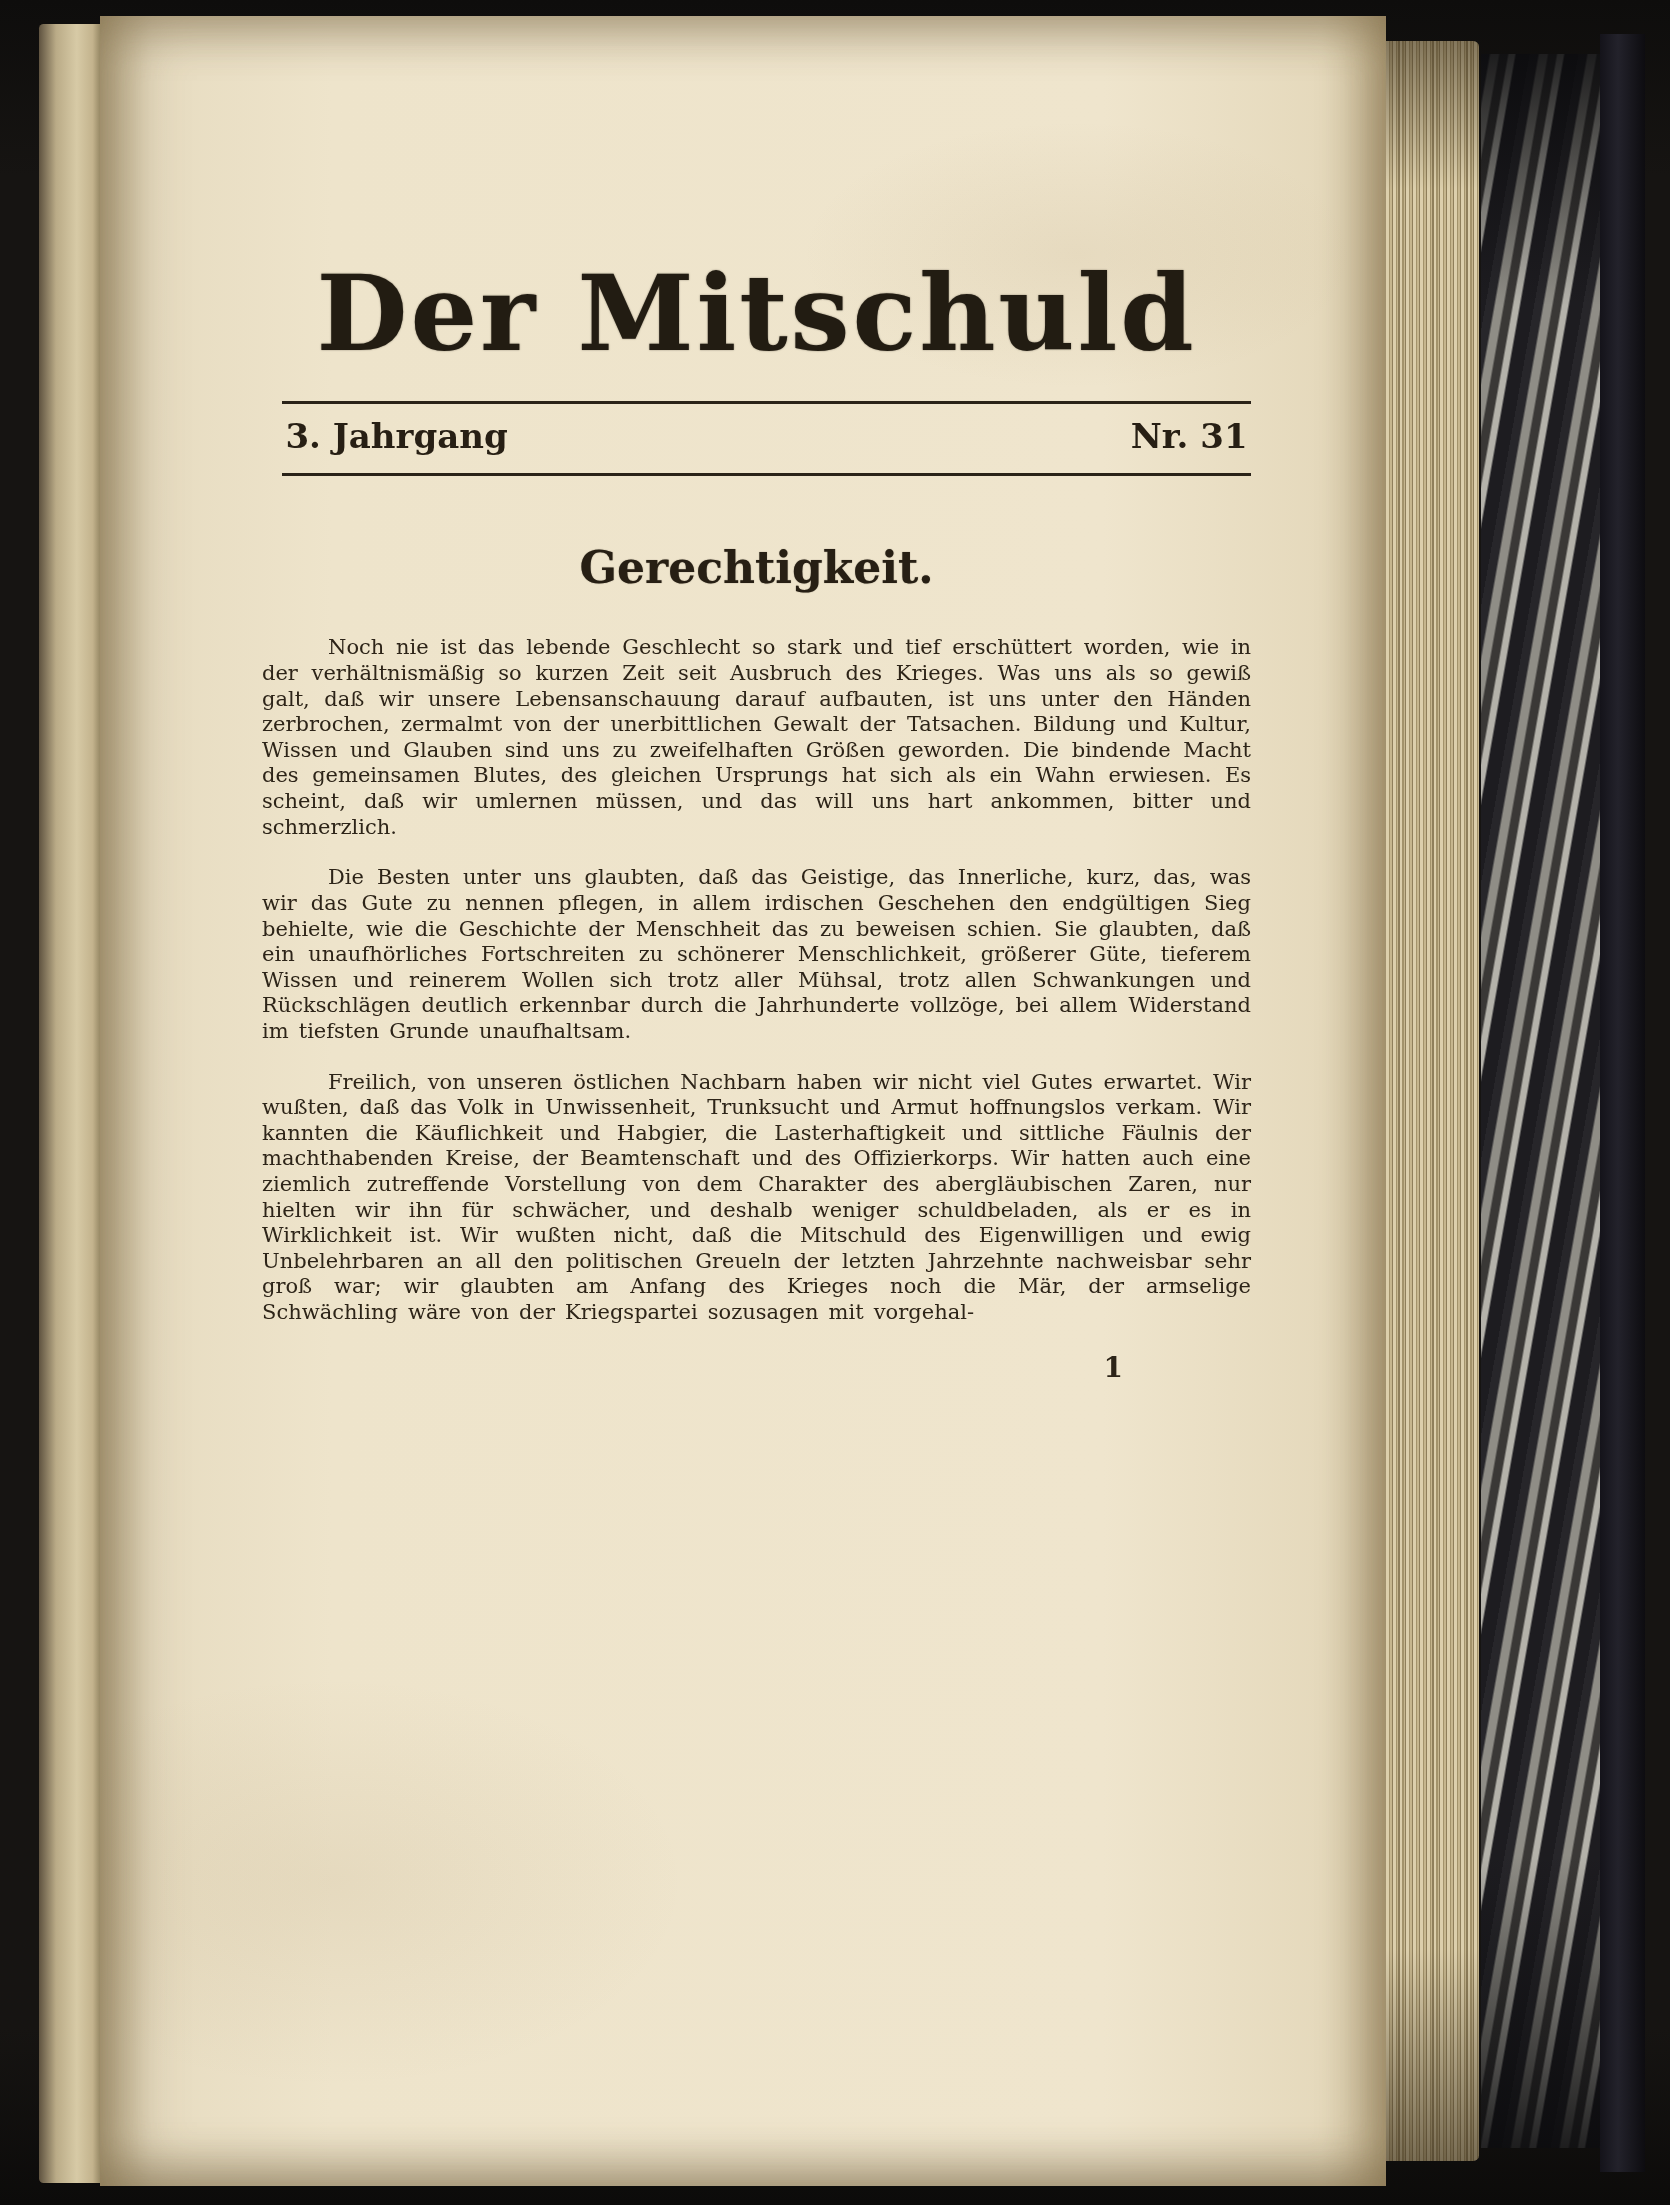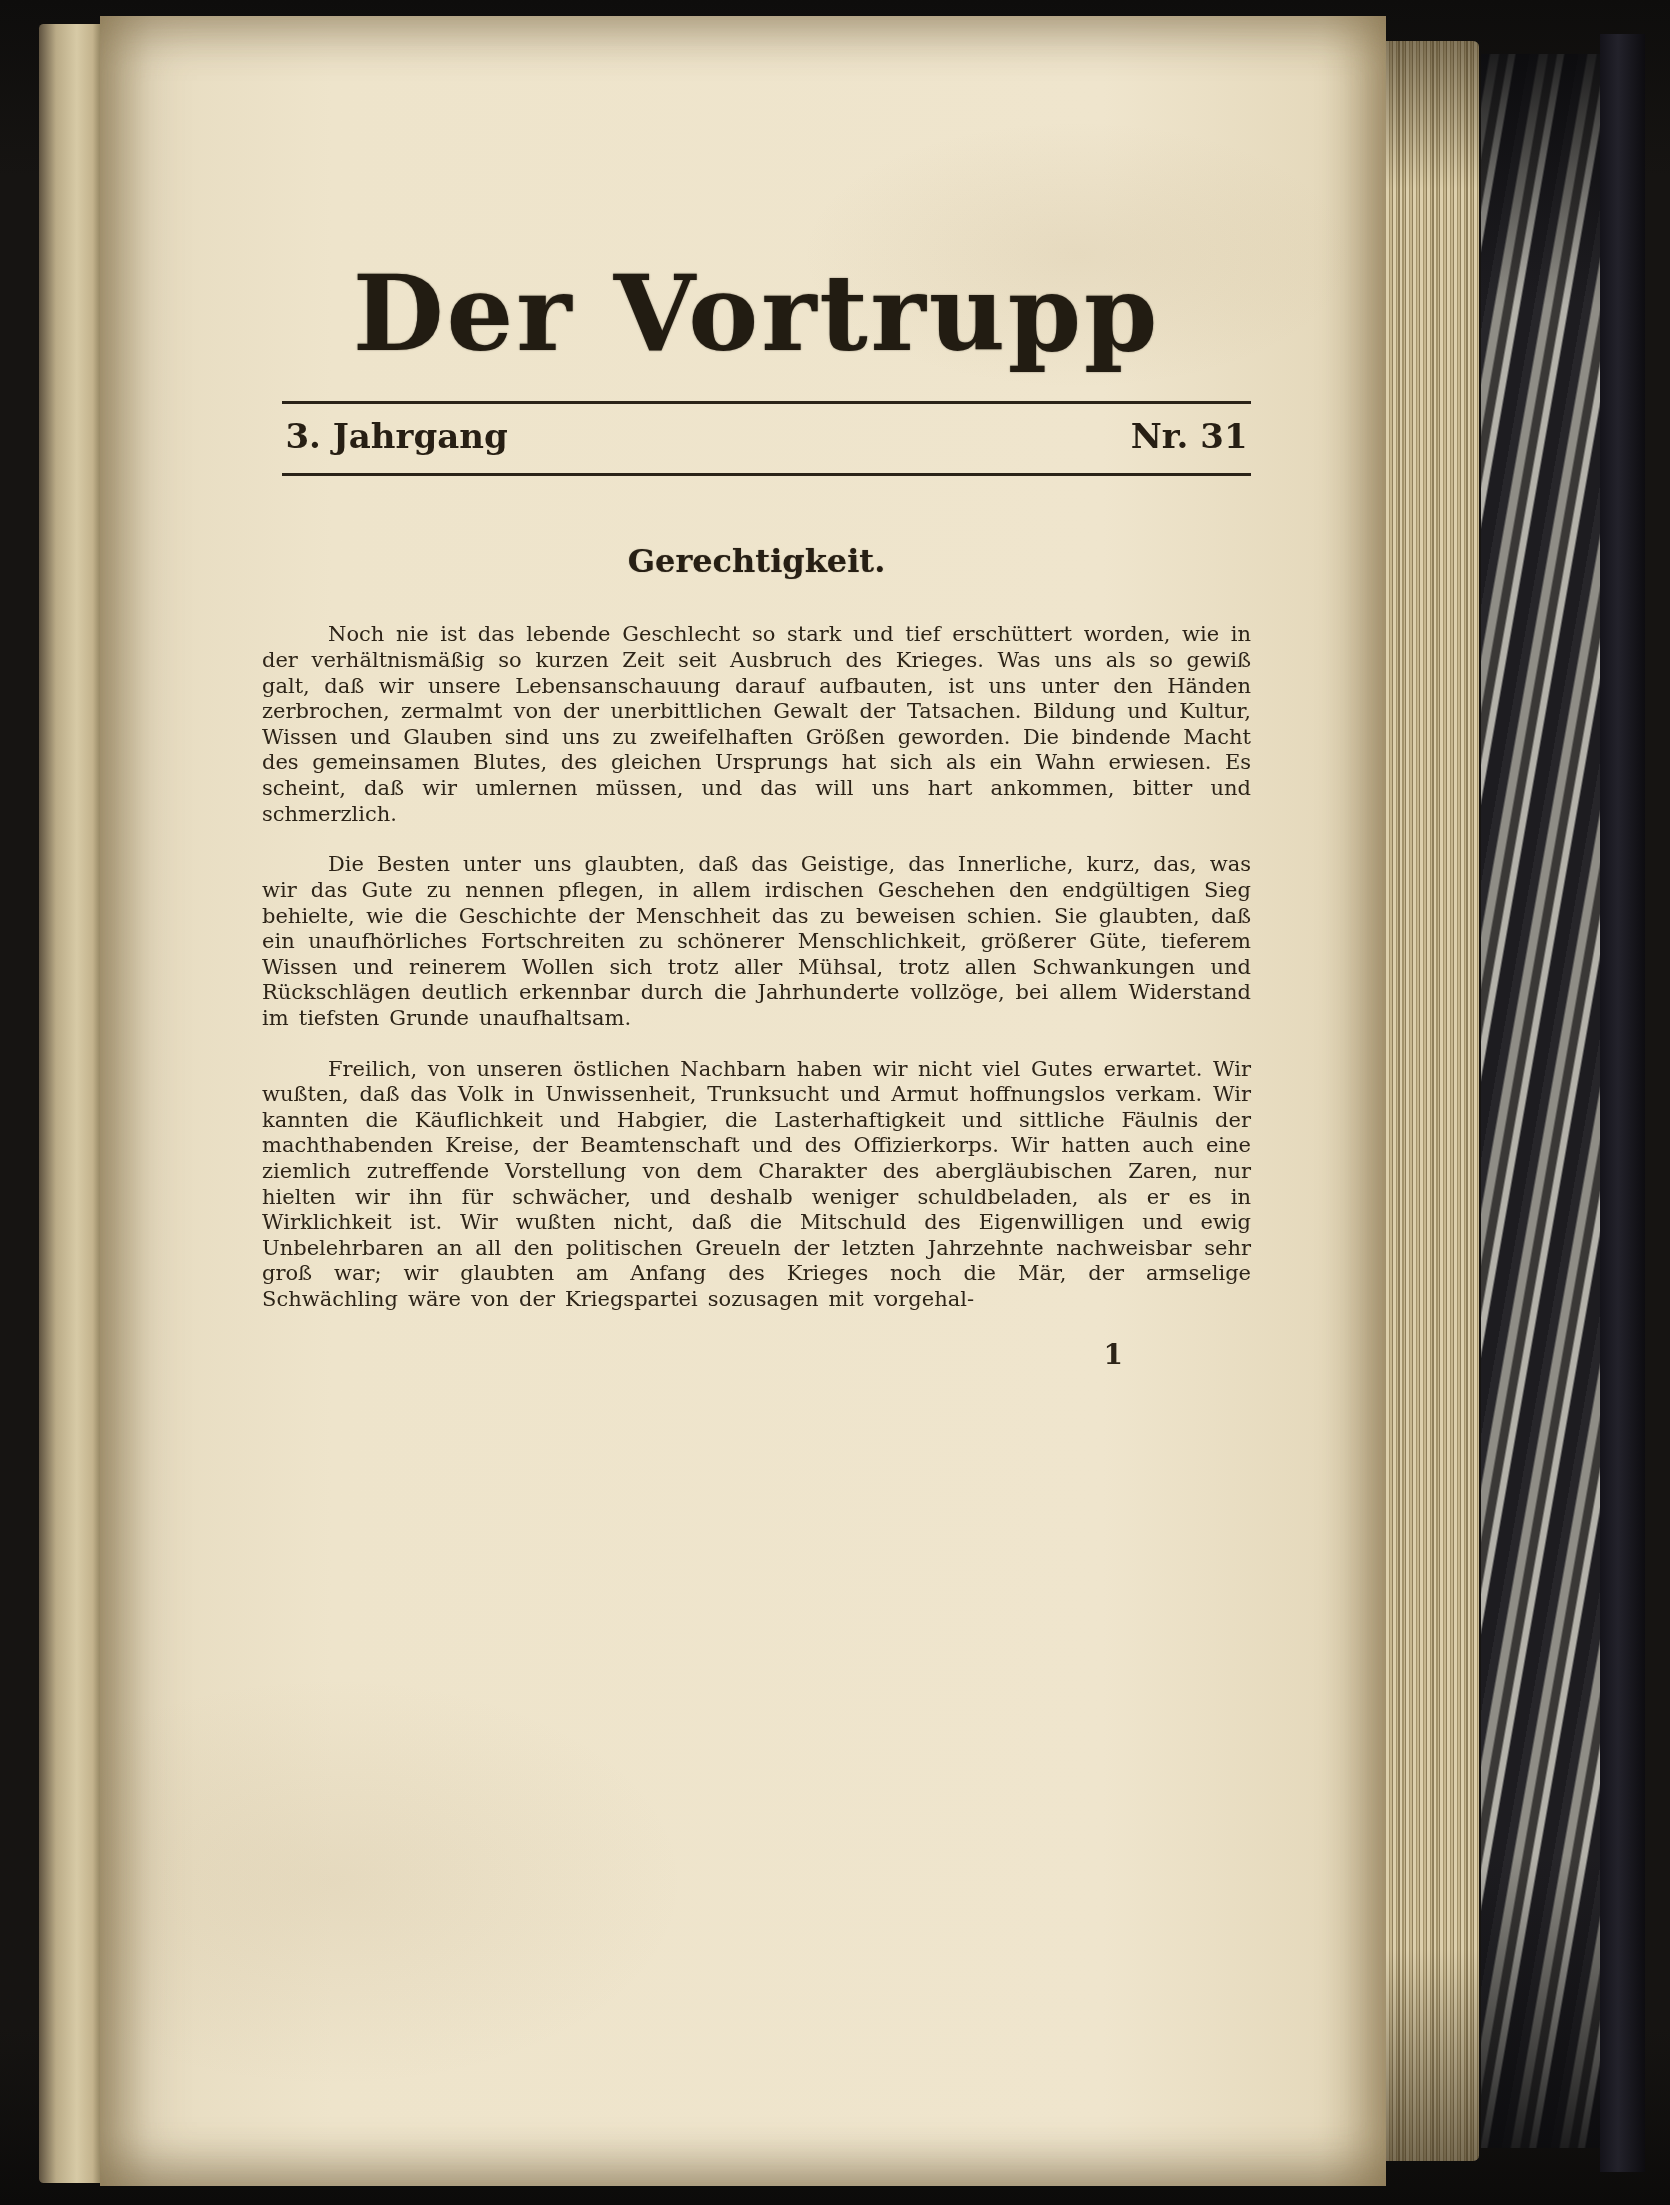--- a/index.html
+++ b/index.html
@@ -100,21 +100,21 @@
     justify-content: space-between;
     align-items: baseline;
     font-size: 34px;
     font-weight: bold;
     color: #271f14;
     margin-left: 20px;
   }
 
   .article-title {
     text-align: center;
-    font-size: 32px;
+    font-size: 44px;
     font-weight: bold;
     margin: 66px 0 42px 0;
     color: #271f14;
     text-shadow: 0 0 1.1px rgba(39,31,20,0.5);
   }
 
   .body-text p {
     font-size: 21px;
     line-height: 1.22;
     text-align: justify;
@@ -136,21 +136,21 @@
 </head>
 <body>
 
 <div class="scan">
 
   <div class="prev-page-edge"></div>
 
   <div class="page">
     <div class="page-inner">
 
-      <div class="masthead">Der Vortrupp</div>
+      <div class="masthead">Der Mitschuld</div>
 
       <div class="issue-row">
         <span>3. Jahrgang</span>
         <span>Nr. 31</span>
       </div>
 
       <div class="article-title">Gerechtigkeit.</div>
 
       <div class="body-text">
         <p>Noch nie ist das lebende Geschlecht so stark und tief erschüttert worden, wie in der verhältnismäßig so kurzen Zeit seit Ausbruch des Krieges. Was uns als so gewiß galt, daß wir unsere Lebensanschauung darauf aufbauten, ist uns unter den Händen zerbrochen, zermalmt von der unerbittlichen Gewalt der Tatsachen. Bildung und Kultur, Wissen und Glauben sind uns zu zweifelhaften Größen geworden. Die bindende Macht des gemeinsamen Blutes, des gleichen Ursprungs hat sich als ein Wahn erwiesen. Es scheint, daß wir umlernen müssen, und das will uns hart ankommen, bitter und schmerzlich.</p>

